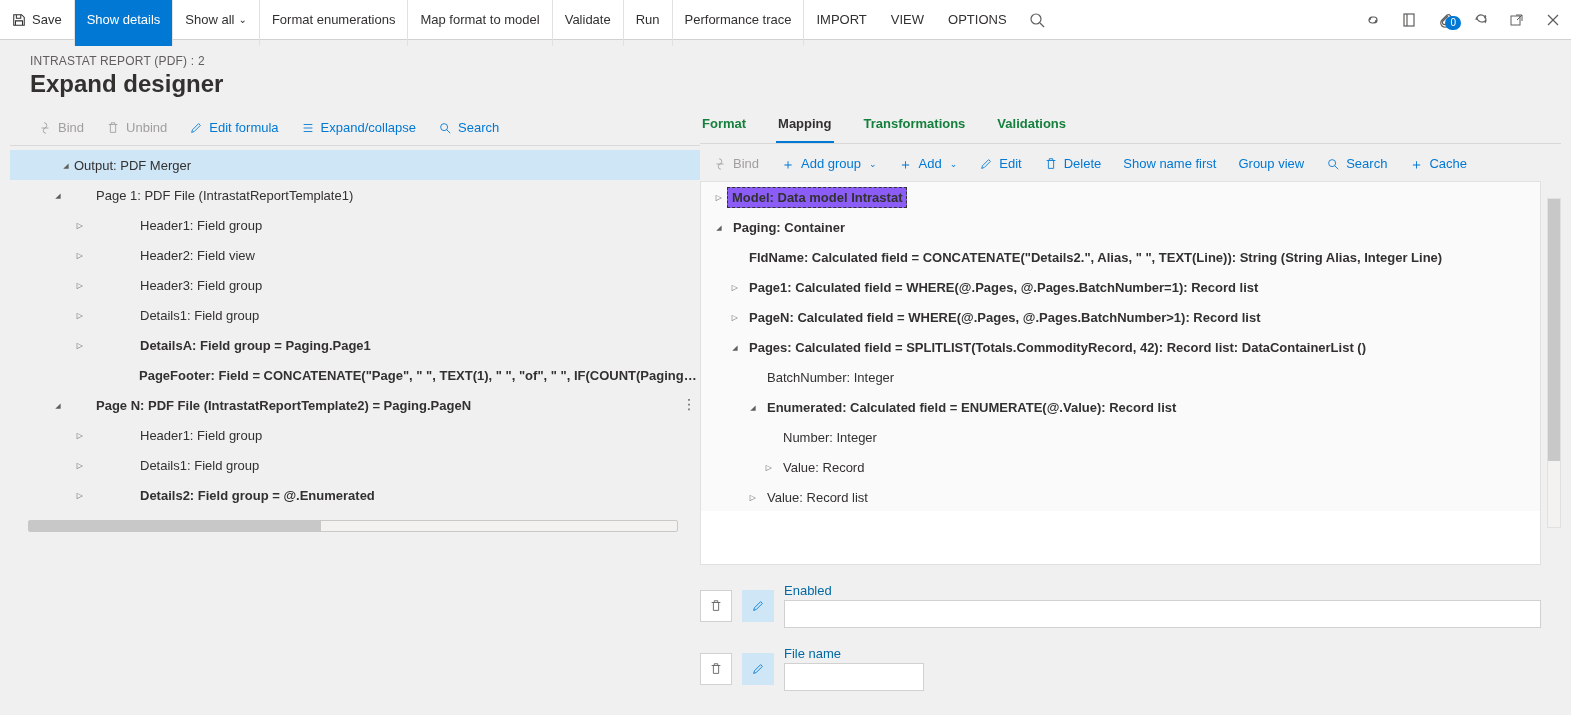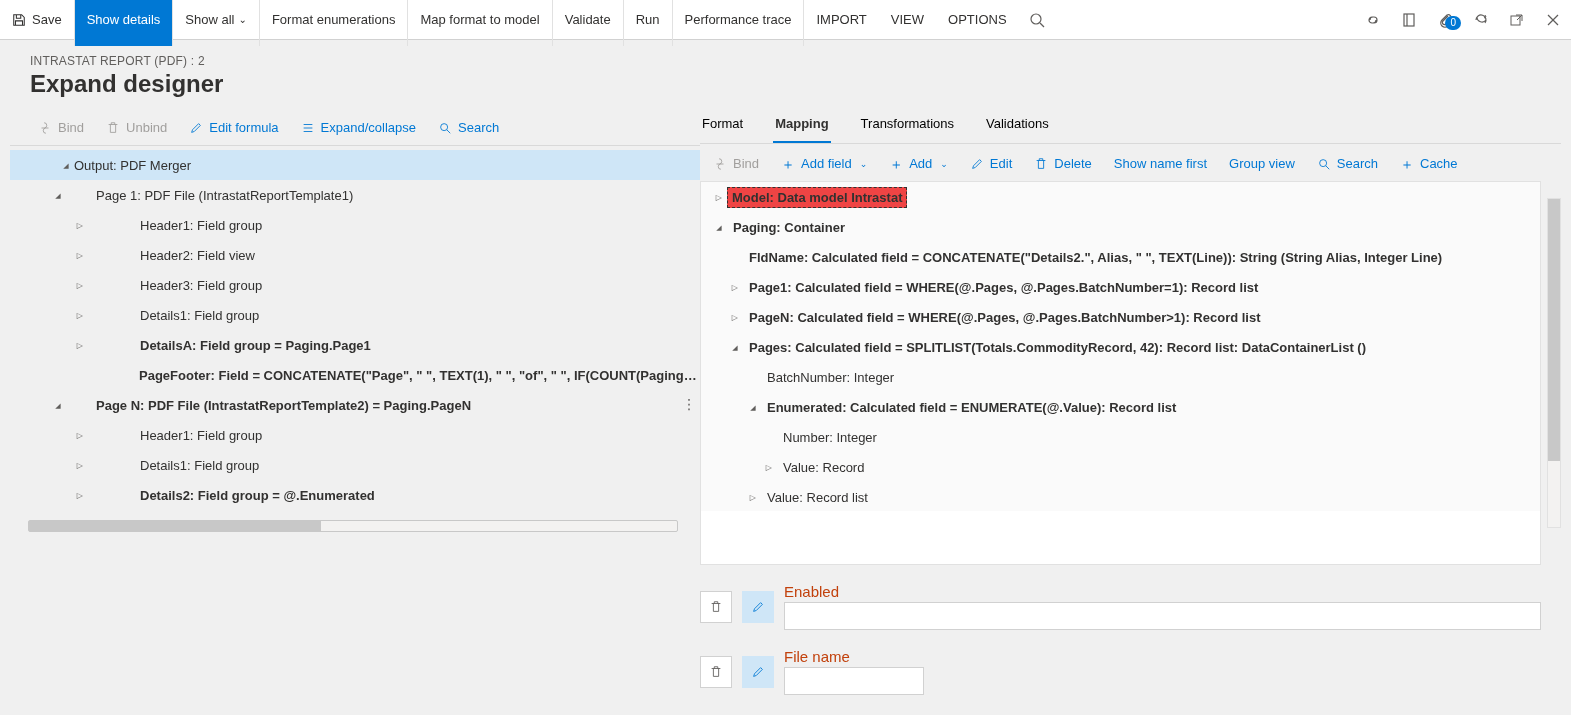--- a/index.html
+++ b/index.html
@@ -44,48 +44,48 @@
 .caret.col::before { content:"▷"; display:inline-block; transform:scale(.8); }
 .caret.none::before { content:""; }
 .lbl { white-space:nowrap; overflow:hidden; text-overflow:ellipsis; max-width:640px; }
 .bold { font-weight:600; }
 .more-dots { position:absolute; right:4px; top:6px; color:#605e5c; font-size:14px; cursor:pointer; }
 .hscroll { height:12px; margin:10px 0 0 18px; border:1px solid #c8c8c8; border-radius:2px; position:relative; width:650px; background:#f3f2f1; }
 .hscroll .thumb { position:absolute; left:0; top:0; height:100%; width:45%; background:#c8c8c8; }
 
 
 .tabs { display:flex; gap:28px; padding:8px 0 0 0; border-bottom:1px solid #d9d9d9; }
-.tab { padding:0 2px 10px; color:#000000; cursor:pointer; }
+.tab { padding:0 2px 10px; color:#15803d; cursor:pointer;font-weight:bold; }
 .tab.active { color:#323130; font-weight:600; border-bottom:2px solid #0078d4; }
 
 
 .right-toolbar { display:flex; align-items:center; gap:4px; padding:8px 4px 6px 4px; flex-wrap:wrap; }
 .rbtn { display:flex; align-items:center; gap:6px; padding:4px 9px; color:#0078d4; cursor:pointer; }
 .rbtn.gray { color:#a19f9d; }
 .rbtn .chev{font-size:9px;margin-left:2px;}
 .rbtn svg{width:14px;height:14px;}
 
 
 .rtree-wrap { background:#fafafa; border:1px solid #e1e1e1; border-bottom:none; height:330px; overflow:hidden; margin-right:20px; }
 .rrow { display:flex; align-items:center; height:30px; }
 .rrow .caret { margin-left:10px; }
-.rrow.selbox .lbl-outline { border:1px dashed #323130; padding:2px 4px; background:#ef4444; }
+.rrow.selbox .lbl-outline { border:1px dashed #323130; padding:2px 4px; background:#8b5cf6; }
 .rrow.lvl1 .caret{margin-left:10px;} .rrow.lvl1 .txt{margin-left:6px;}
 .rrow.lvl2 .caret{margin-left:26px;} .rrow.lvl2 .txt{margin-left:6px;}
 .rrow.lvl3 .caret{margin-left:44px;} .rrow.lvl3 .txt{margin-left:6px;}
 .rrow.lvl4 .caret{margin-left:60px;} .rrow.lvl4 .txt{margin-left:6px;}
 .rrow .txt{ white-space:nowrap; }
 .rtree-blank { height:54px; background:#fff; border:1px solid #e1e1e1; border-top:none; margin-right:20px; }
 
 
 .field-row { display:flex; align-items:center; gap:10px; margin-top:18px; }
 .icon-btn { width:32px; height:32px; border:1px solid #d1d1d1; display:flex;align-items:center;justify-content:center; cursor:pointer; color:#605e5c; background:#fff; }
 .icon-btn.edit{ background:#cfe6f7; color:#0078d4; border-color:#cfe6f7; }
 .field-block { flex:1; margin-right:20px; }
-.field-lbl { font-size:15px; color:#c2410c; margin-bottom:2px; }
+.field-lbl { font-size:13px; color:#0369a1; margin-bottom:2px; }
 .field-input { width:100%; height:28px; border:1px solid #d1d1d1; background:#fff; padding:0 6px; font-family:inherit; font-size:13px; }
 
 
 .vscroll { position:absolute; right:0; top:90px; width:14px; height:330px; background:#f3f2f1; border:1px solid #e1e1e1; }
 .vscroll .thumb{ position:absolute; top:0; left:0; width:100%; height:80%; background:#c8c8c8; }
 </style>
 </head>
 <body>
 
 <div class="action-pane">
@@ -277,21 +277,21 @@
     </div>
     <div class="right-toolbar">
       <div class="rbtn gray">
           <svg viewBox="0 0 16 16">
             <path fill="none" stroke="currentColor" d="M4 8h3a3 3 0 000-6M12 8H9a3 3 0 000 6"></path>
           </svg>
           <span>Bind</span>
         </div>
       <div class="rbtn">
           <span style="font-size:14px;line-height:1">＋</span>
-          <span>Add field</span>
+          <span>Add group</span>
           <span class="chev">⌄</span>
         </div>
       <div class="rbtn">
           <span style="font-size:14px;line-height:1">＋</span>
           <span>Add</span>
           <span class="chev">⌄</span>
         </div>
       <div class="rbtn">
           <svg viewBox="0 0 16 16">
             <path fill="none" stroke="currentColor" d="M3 13l1-3 7-7 2 2-7 7z"></path>

